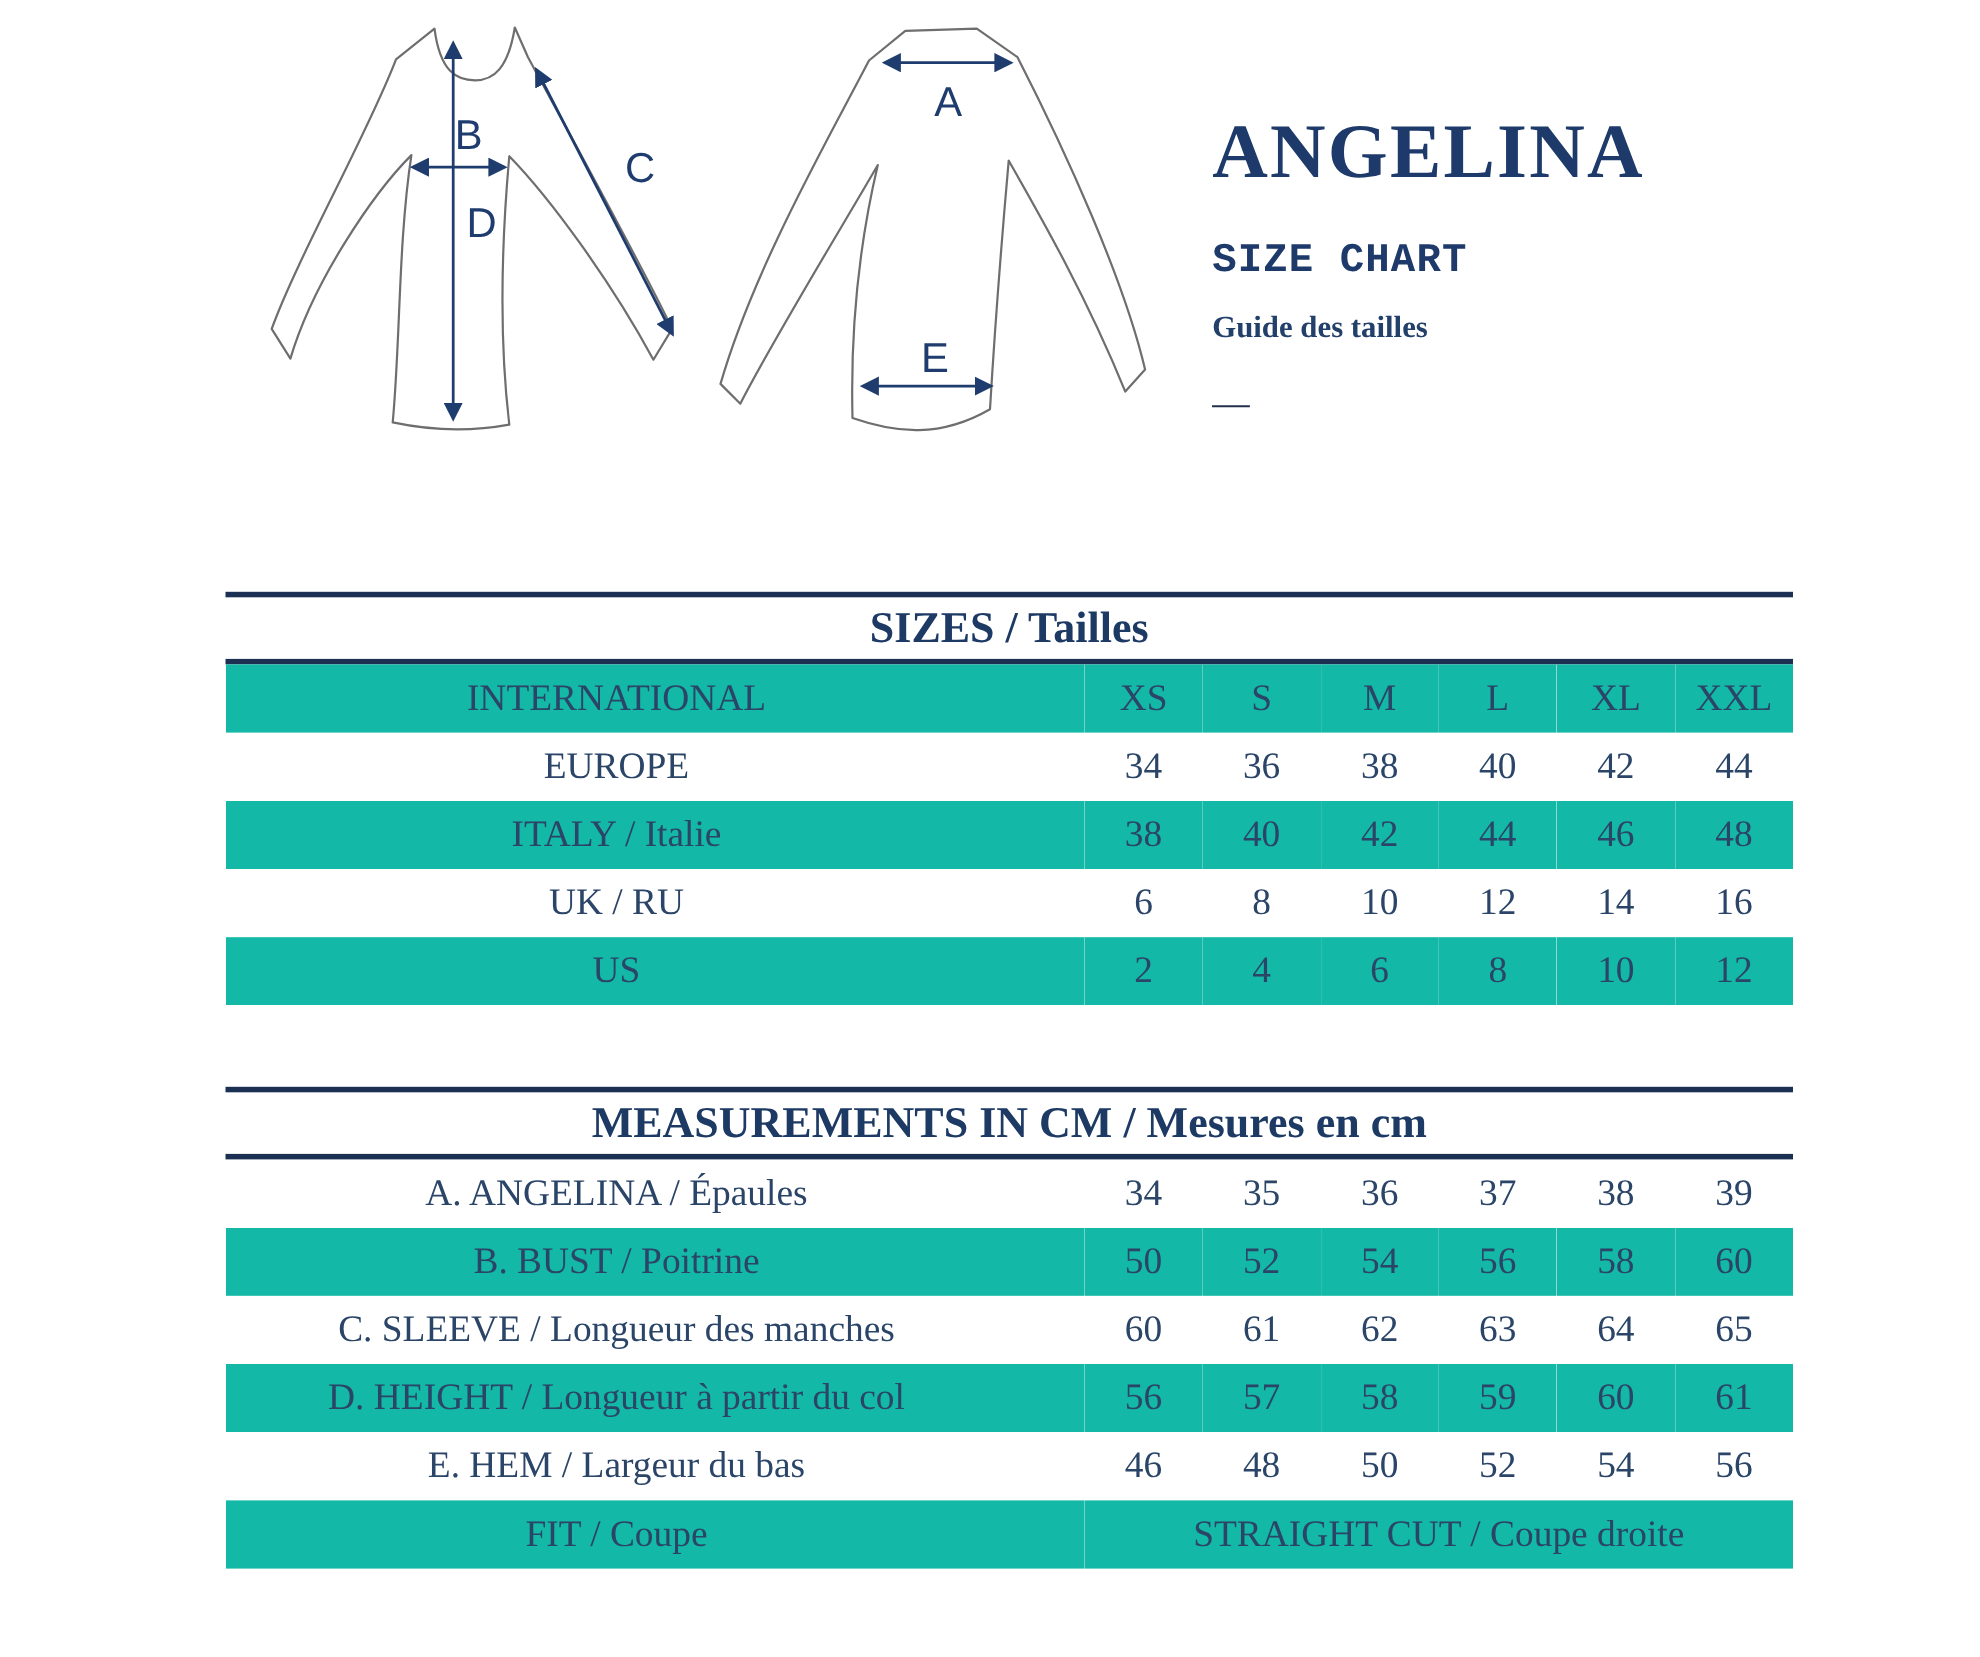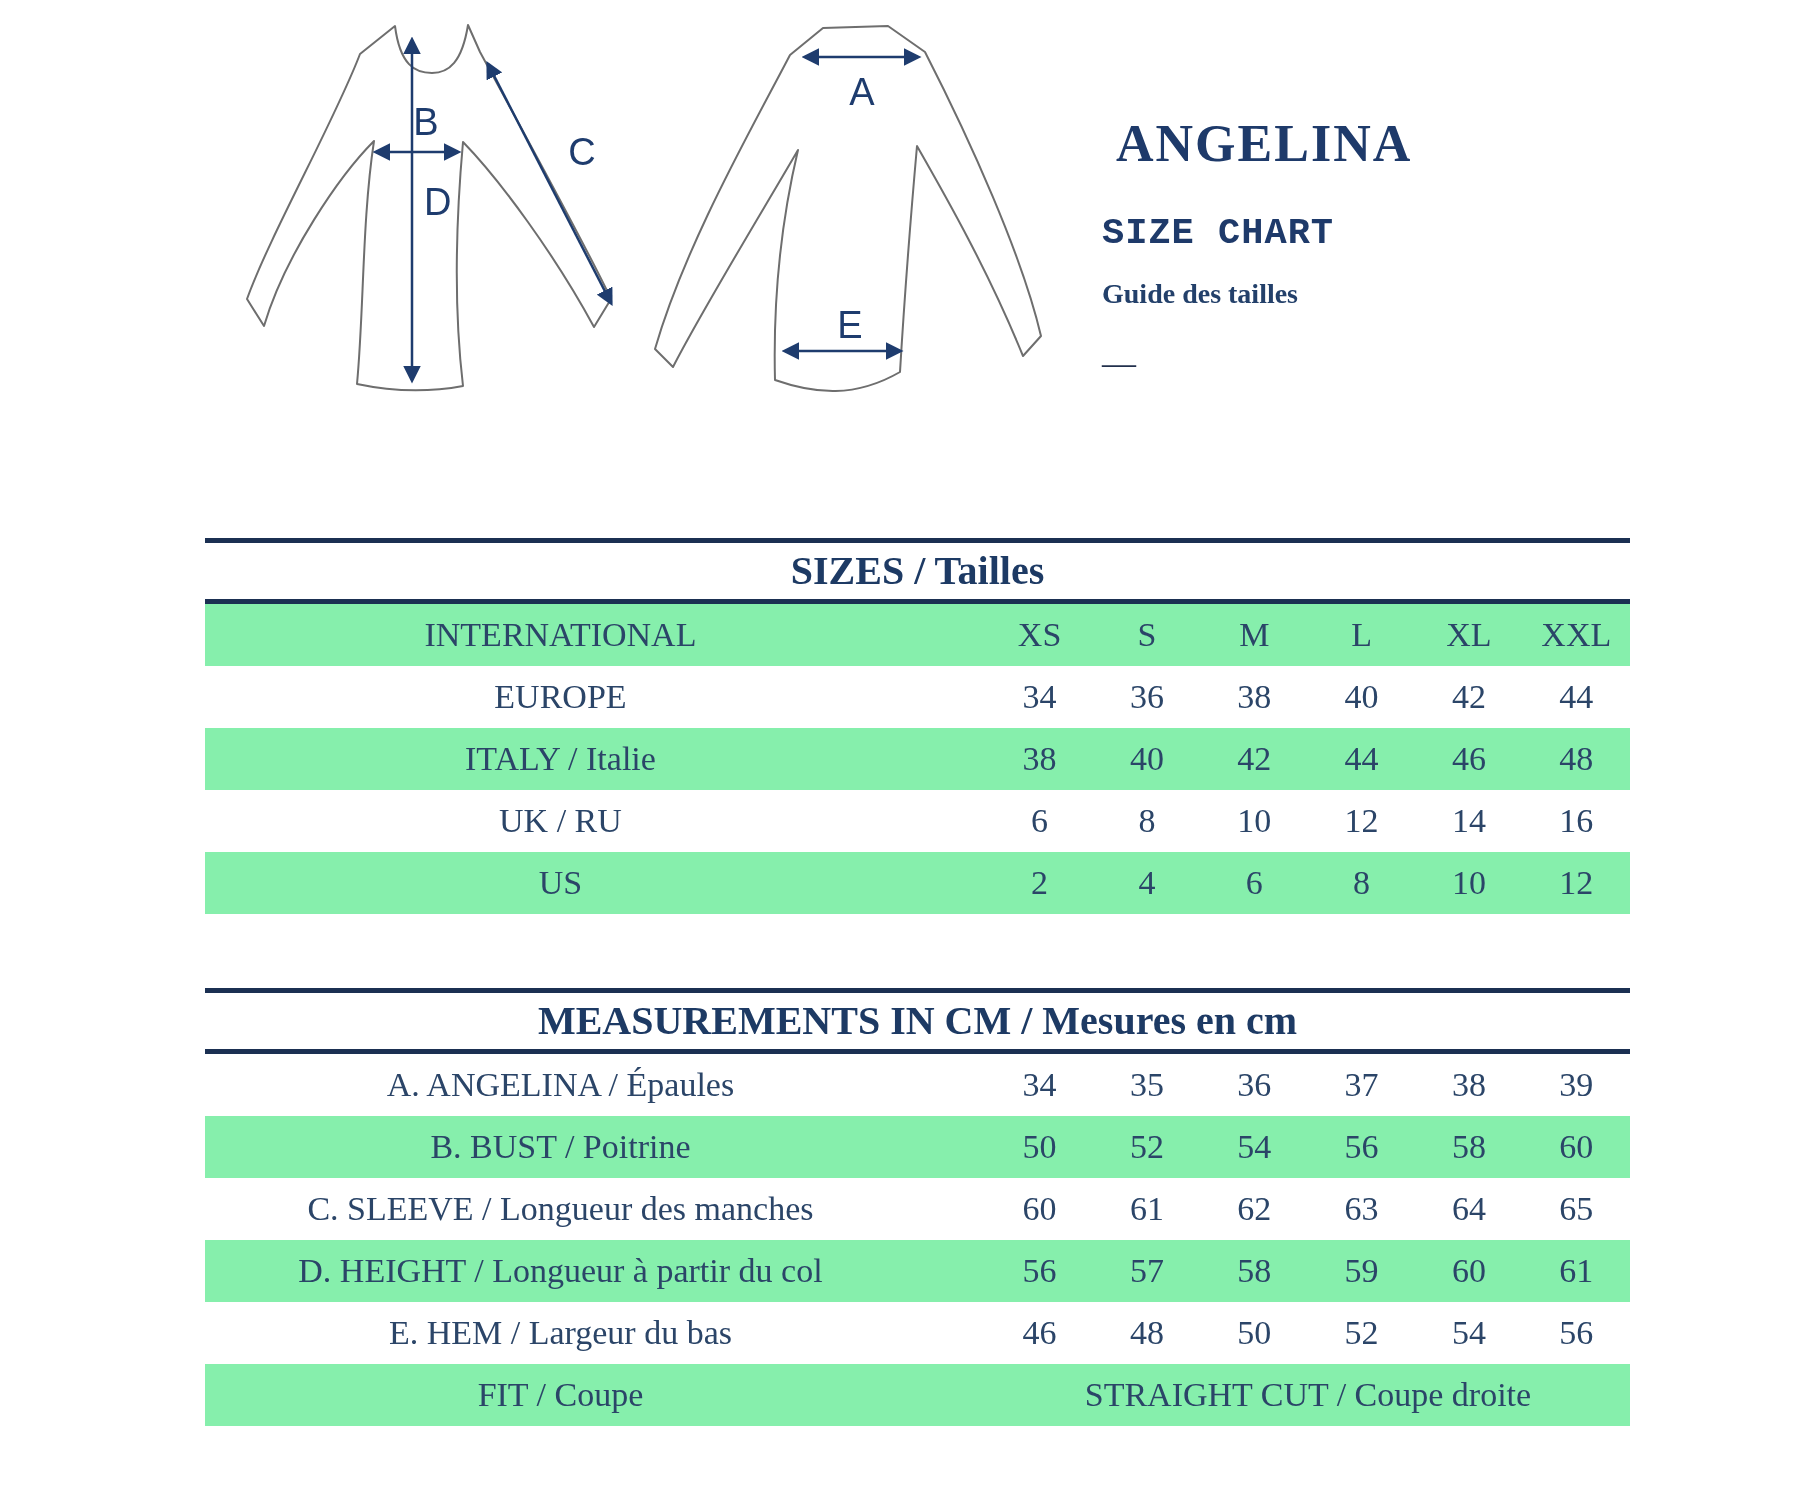--- a/index.html
+++ b/index.html
@@ -7,37 +7,37 @@
        font-family:"Liberation Serif", serif;color:#2b4568;}
 
   
   .diagram-svg{position:absolute;}
   .garment-outline{fill:#ffffff;stroke:#6e6e6e;stroke-width:2;stroke-linejoin:round;}
   .measure-line{stroke:#1e3c6e;stroke-width:2.5;fill:none;}
   .measure-label{font-family:"Liberation Sans", sans-serif;font-size:38px;fill:#1e3c6e;}
 
   
   .title-block{position:absolute;left:1102px;top:104px;color:#1e3a6a;}
-  .brand-title{font-size:52px;font-weight:bold;letter-spacing:2px;line-height:1;margin:14px;}
+  .brand-title{font-size:70px;font-weight:bold;letter-spacing:2px;line-height:1;margin:0;}
   .size-chart-label{font-size:37px;font-weight:bold;letter-spacing:1px;margin-top:42px;font-family:Liberation Mono, monospace;}
   .guide-label{font-size:28px;margin-top:24px;color:#23406a;font-weight:bold;}
   .divider-dash{font-size:34px;margin-top:34px;color:#22304c;}
 
   
   .table-section{position:absolute;left:205px;width:1425px;}
   .sizes-section{top:538px;}
   .measurements-section{top:988px;}
   .rule{height:5px;background:#1b3052;}
   .section-heading{height:56px;line-height:56px;text-align:center;
                    font-size:40px;font-weight:bold;color:#1d3a64;}
   table{width:100%;border-collapse:collapse;table-layout:fixed;}
   td{height:62px;padding:0;text-align:center;font-size:34px;color:#2b4568;
      white-space:nowrap;overflow:hidden;}
   td.label-cell{padding-right:70px;}
-  tr.alt{background:#86efac;}
+  tr.alt{background:#14b8a6;}
 </style>
 </head>
 <body>
 
 <svg class="diagram-svg" style="left:190px;top:10px" width="450" height="390" viewBox="0 0 450 390">
   <defs>
     <marker id="ah1" viewBox="0 0 10 10" refX="8" refY="5" markerWidth="7" markerHeight="7" orient="auto-start-reverse">
       <path d="M0 0 L10 5 L0 10 z" fill="#1e3c6e"></path>
     </marker>
   </defs>

